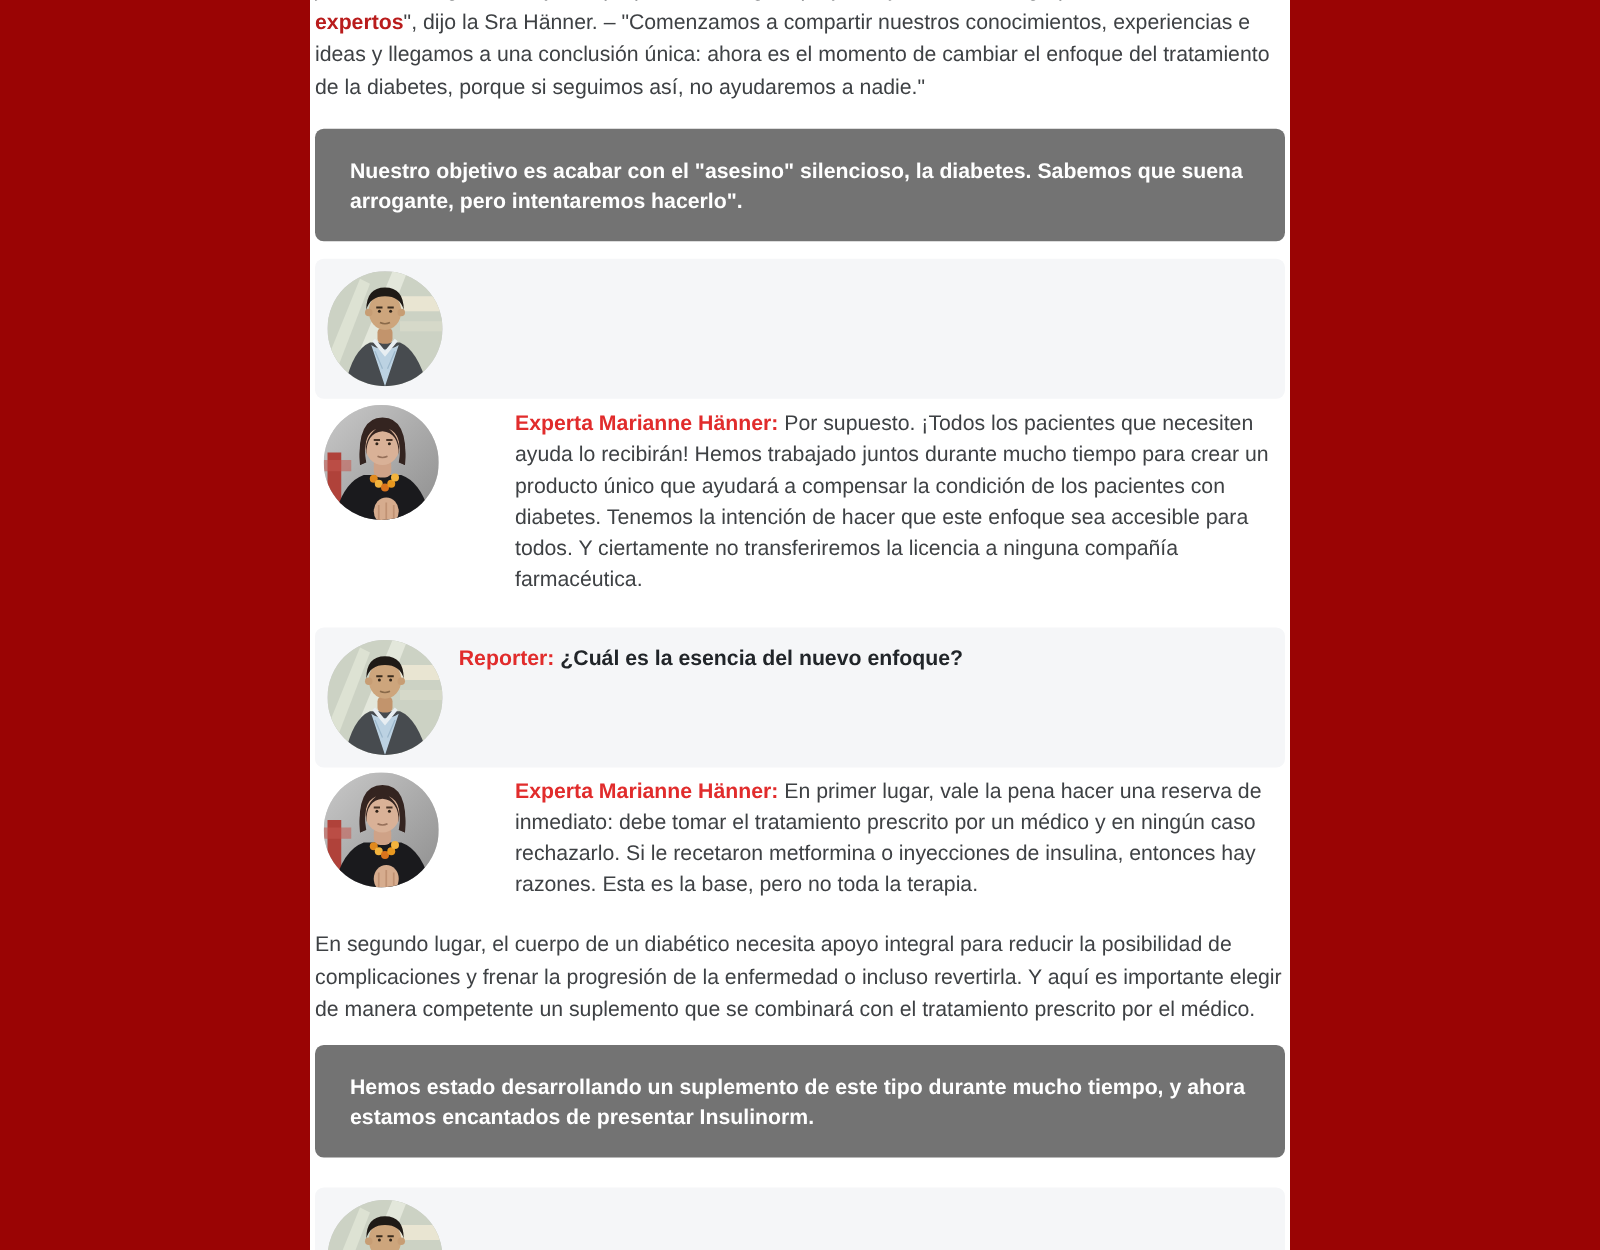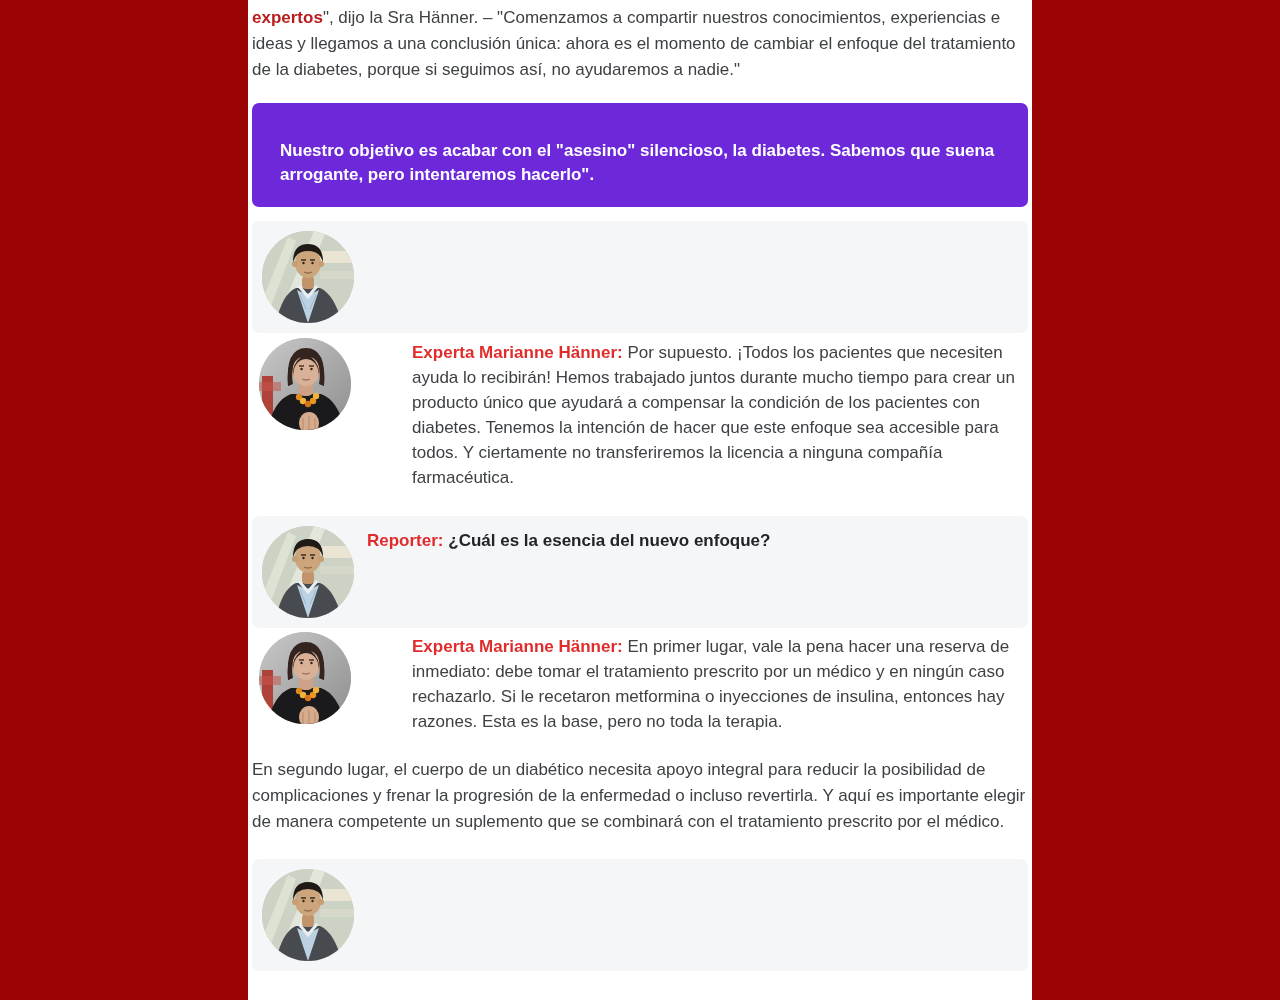--- a/index.html
+++ b/index.html
@@ -10,22 +10,22 @@
     width:784px; height:1000px; margin:0 auto; background:#ffffff;
     padding:0 2px; overflow:hidden;
   }
   .para {
     font-size:17px; line-height:26px; color:#3e4144; padding:0 2px;
   }
   .para b { color:#b91c1c; }
   .para-top { margin-top:-21px; }
   .clipped-line { display:block; white-space:nowrap; overflow:hidden; color:#3e4144; }
   .pink-box {
-    background:#6d28d9; border-radius:7px; color:#ffffff; font-weight:bold;
-    font-size:17px; line-height:24px; padding:36px 28px 20px; margin:0 2px;
+    background:#737373; border-radius:7px; color:#ffffff; font-weight:bold;
+    font-size:17px; line-height:24px; padding:22px 28px 20px; margin:0 2px;
   }
   .pink-box-1 { margin-top:20px; }
   .pink-box-2 { margin-top:15px; }
   .qa { display:flex; align-items:flex-start; }
   .qa-question {
     background:#f5f6f8; border-radius:7px; padding:10px; margin:0 2px; height:112px;
   }
   .q1 { margin-top:14px; }
   .q2 { margin-top:26px; }
   .q3 { margin-top:24px; }
@@ -175,20 +175,23 @@
           <circle cx="57" cy="58" r="3.2" fill="#f2b33d"></circle>
           <ellipse cx="50" cy="85" rx="10" ry="11" fill="#d6ac8e"></ellipse>
           <path d="M44,80 L44,92 M50,78 L50,92 M56,80 L56,92" stroke="#c09274" stroke-width="1.4" fill="none"></path>
         </svg>
       </div>
       <div class="qa-text"><span class="speaker">Experta Marianne Hänner:</span> <span>En primer lugar, vale la pena hacer una reserva de inmediato: debe tomar el tratamiento prescrito por un médico y en ningún caso rechazarlo. Si le recetaron metformina o inyecciones de insulina, entonces hay razones. Esta es la base, pero no toda la terapia.</span></div>
     </div>
 
     <p class="para para-2">En segundo lugar, el cuerpo de un diabético necesita apoyo integral para reducir la posibilidad de complicaciones y frenar la progresión de la enfermedad o incluso revertirla. Y aquí es importante elegir de manera competente un suplemento que se combinará con el tratamiento prescrito por el médico.</p>
 
+    <div class="pink-box pink-box-2">
+      <span>Hemos estado desarrollando un suplemento de este tipo durante mucho tiempo, y ahora estamos encantados de presentar Insulinorm.</span>
+    </div>
 
     <div class="qa qa-question q3">
       <div class="avatar">
         <svg viewBox="0 0 92 92" width="92" height="92" aria-hidden="true">
           <rect width="92" height="92" fill="#ccd2c4"></rect>
           <polygon points="14,92 52,0 64,0 28,92" fill="#e3e7db"></polygon>
           <polygon points="0,70 26,6 34,10 4,88" fill="#dde2d3"></polygon>
           <rect x="56" y="20" width="36" height="12" fill="#e9e5d2"></rect>
           <rect x="58" y="40" width="34" height="8" fill="#d6d9c9"></rect>
           <path d="M14,92 Q20,63 34,57 L58,57 Q72,63 80,92 Z" fill="#474b4f"></path>

